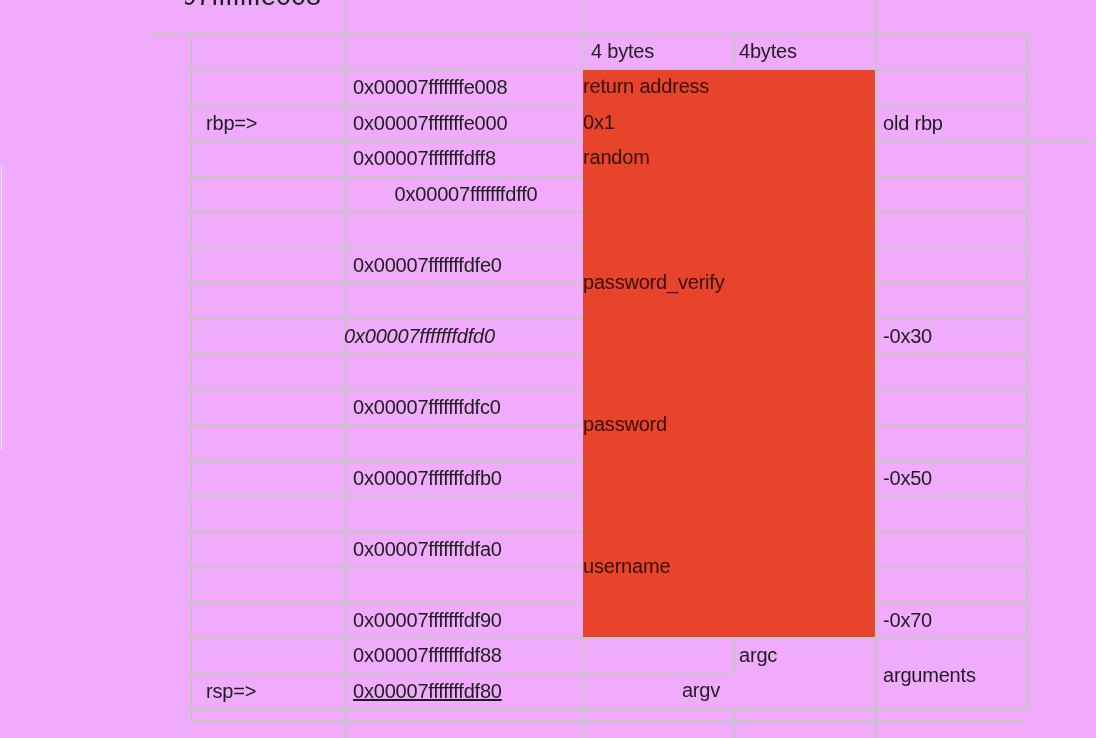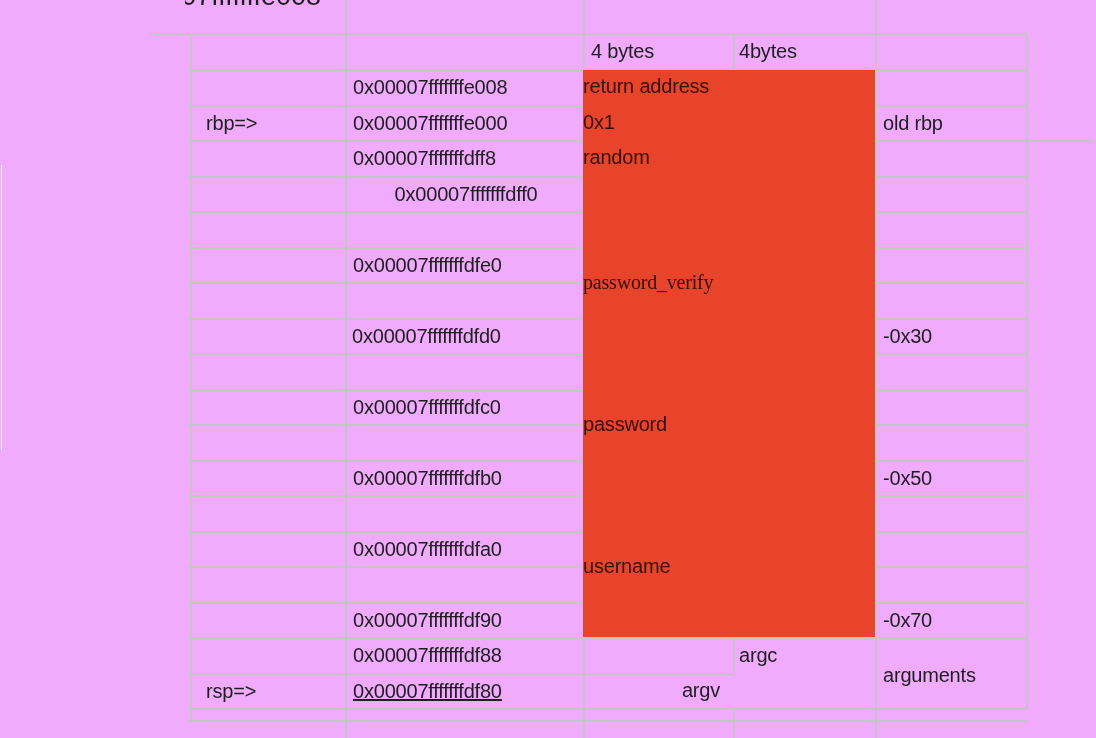--- a/index.html
+++ b/index.html
@@ -123,30 +123,30 @@
     <div class="gl h" style="top: 708px; left: 875px; width: 151px; background: rgb(197, 197, 197);"></div>
     <div class="gl h" style="top: 708px; left: 583px; width: 292px; background: rgb(197, 197, 197);"></div>
     <div class="gl h" style="top: 637px; left: 583px; width: 292px; background: rgb(197, 197, 197); z-index: 3;"></div>
     <div class="cell" style="left: 206px; top: 104.5px; width: 130px; height: 36px; line-height: 36px;">rbp=&gt;</div>
     <div class="cell" style="left: 206px; top: 672.5px; width: 130px; height: 36px; line-height: 36px;">rsp=&gt;</div>
     <div class="cell" style="left: 353px; top: 69px; width: 226px; height: 36px; line-height: 36px;">0x00007fffffffe008</div>
     <div class="cell" style="left: 353px; top: 104.5px; width: 226px; height: 36px; line-height: 36px;">0x00007fffffffe000</div>
     <div class="cell" style="left: 353px; top: 140px; width: 226px; height: 36px; line-height: 36px;">0x00007fffffffdff8</div>
     <div class="cell" style="left: 353px; top: 175.5px; width: 226px; height: 36px; line-height: 36px; text-align: center;">0x00007fffffffdff0</div>
     <div class="cell" style="left: 353px; top: 246.5px; width: 226px; height: 36px; line-height: 36px;">0x00007fffffffdfe0</div>
-    <div class="cell" style="left: 352px; top: 317.5px; width: 226px; height: 36px; line-height: 36px;">0x00007fffffffdfd0</div>
+    <div class="cell" style="left: 344px; top: 317.5px; width: 226px; height: 36px; line-height: 36px; font-style: italic;">0x00007fffffffdfd0</div>
     <div class="cell" style="left: 353px; top: 388.5px; width: 226px; height: 36px; line-height: 36px;">0x00007fffffffdfc0</div>
     <div class="cell" style="left: 353px; top: 459.5px; width: 226px; height: 36px; line-height: 36px;">0x00007fffffffdfb0</div>
     <div class="cell" style="left: 353px; top: 530.5px; width: 226px; height: 36px; line-height: 36px;">0x00007fffffffdfa0</div>
     <div class="cell" style="left: 353px; top: 601.5px; width: 226px; height: 36px; line-height: 36px;">0x00007fffffffdf90</div>
     <div class="cell" style="left: 353px; top: 637px; width: 226px; height: 36px; line-height: 36px;">0x00007fffffffdf88</div>
     <div class="cell" style="left: 353px; top: 672.5px; width: 226px; height: 36px; line-height: 36px; text-decoration: underline;">0x00007fffffffdf80</div>
     <div class="red-label" style="top: 69px; height: 35.5px; line-height: 35.5px; color: rgb(54, 16, 10);">return address</div>
     <div class="red-label" style="top: 104.5px; height: 35.5px; line-height: 35.5px; color: rgb(54, 16, 10);">0x1</div>
     <div class="red-label" style="top: 140px; height: 35.5px; line-height: 35.5px; color: rgb(54, 16, 10);">random</div>
-    <div class="red-label" style="top: 246.5px; height: 71px; line-height: 71px; color: rgb(54, 16, 10); font-family: Liberation Serif, serif;">password_verify</div>
+    <div class="red-label" style="top: 246.5px; height: 71px; line-height: 71px; color: rgb(54, 16, 10);">password_verify</div>
     <div class="red-label" style="top: 388.5px; height: 71px; line-height: 71px; color: rgb(54, 16, 10);">password</div>
     <div class="red-label" style="top: 530.5px; height: 71px; line-height: 71px; color: rgb(54, 16, 10);">username</div>
     <div class="cell" style="left: 883px; top: 104.5px; width: 140px; height: 36px; line-height: 36px;">old rbp</div>
     <div class="cell" style="left: 883px; top: 317.5px; width: 140px; height: 36px; line-height: 36px;">-0x30</div>
     <div class="cell" style="left: 883px; top: 459.5px; width: 140px; height: 36px; line-height: 36px;">-0x50</div>
     <div class="cell" style="left: 883px; top: 601.5px; width: 140px; height: 36px; line-height: 36px;">-0x70</div>
   </div>
 
 </body></html>

